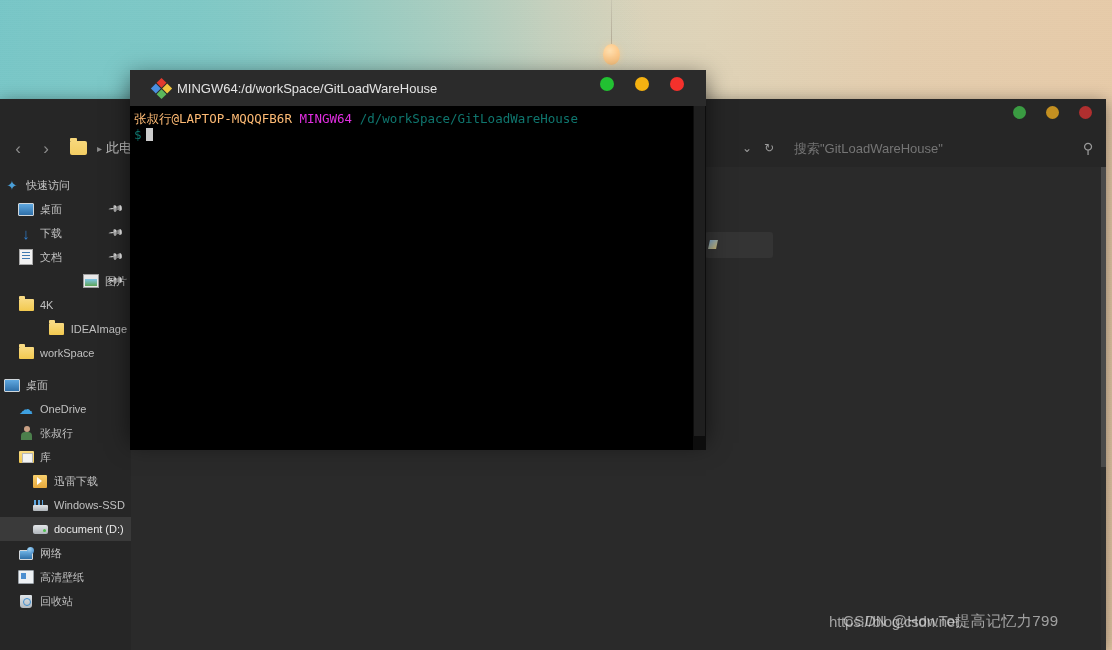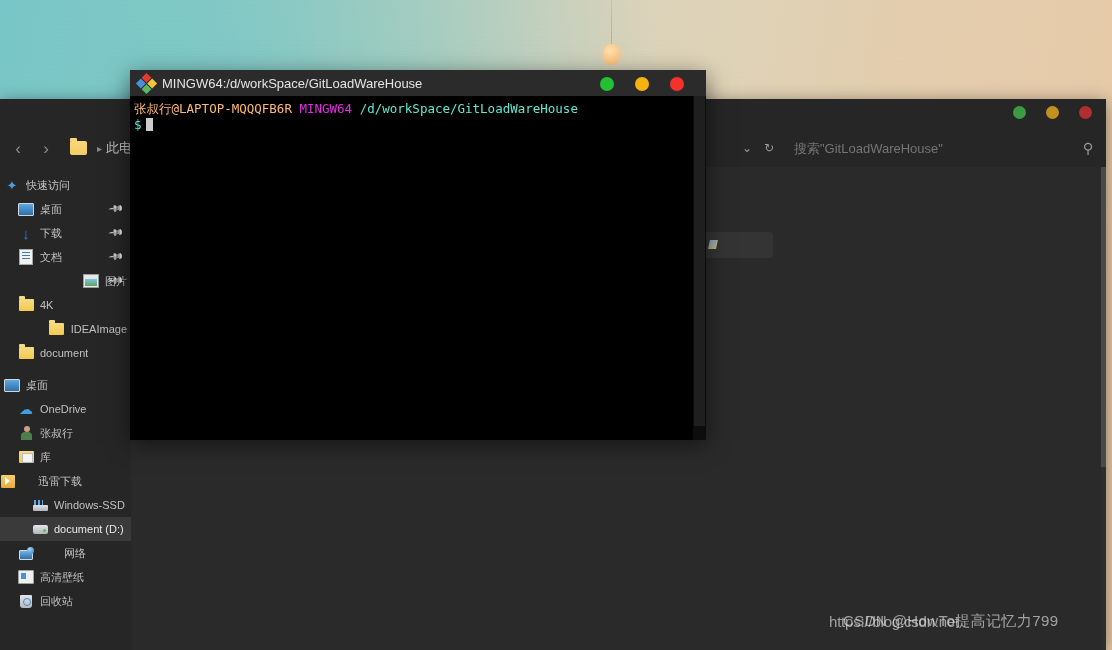--- a/index.html
+++ b/index.html
@@ -465,25 +465,25 @@
   .terminal {
     position: absolute;
     left: 130px;
     top: 70px;
     width: 576px;
     height: 367px;
     box-shadow: 0 6px 22px rgba(0,0,0,0.55);
   }
   .term-titlebar {
     position: relative;
-    height: 26px;
+    height: 36px;
     background: #2b2b2b;
     display: flex;
     align-items: center;
-    padding-left: 9px;
+    padding-left: 24px;
   }
   .term-icon {
     width: 15px; height: 15px;
     position: relative;
     margin-right: 8px;
     flex: 0 0 15px;
     transform: rotate(45deg);
   }
   .term-icon i {
     position: absolute;
@@ -529,21 +529,21 @@
   }
   .term-scroll-thumb {
     position: absolute;
     top: 0; left: 1px;
     width: 11px; height: 330px;
     background: #1f1f1f;
   }
   .term-line { white-space: pre; }
   .c-green   { color: #fdba74; }
   .c-magenta { color: #e02ee0; }
-  .c-yellow  { color: #5eead4; }
+  .c-yellow  { color: #0f766e; }
   .c-white   { color: #dcdcdc; }
   .term-cursor {
     display: inline-block;
     width: 7px;
     height: 13px;
     background: #cccccc;
     vertical-align: -2px;
     margin-left: 4px;
   }
 
@@ -649,21 +649,21 @@
           <div class="sb-item" style="padding-left: 18px; justify-content: flex-end;">
             <span class="sb-icon">
               <span class="ico-folder"></span>
             </span>
             <span class="sb-label">IDEAImage</span>
           </div>
           <div class="sb-item" style="padding-left: 18px;">
             <span class="sb-icon">
               <span class="ico-folder"></span>
             </span>
-            <span class="sb-label">document</span>
+            <span class="sb-label">workSpace</span>
           </div>
           <div style="height: 8px;"></div>
           <div class="sb-item" style="padding-left: 4px;">
             <span class="sb-icon">
               <span class="ico-monitor"></span>
             </span>
             <span class="sb-label">桌面</span>
           </div>
           <div class="sb-item" style="padding-left: 18px;">
             <span class="sb-icon">
@@ -676,39 +676,39 @@
               <span class="ico-user"></span>
             </span>
             <span class="sb-label">张叔行</span>
           </div>
           <div class="sb-item" style="padding-left: 18px;">
             <span class="sb-icon">
               <span class="ico-lib"></span>
             </span>
             <span class="sb-label">库</span>
           </div>
-          <div class="sb-item" style=" gap: 16px;">
+          <div class="sb-item" style="padding-left: 32px;">
             <span class="sb-icon">
               <span class="ico-thunder"></span>
             </span>
             <span class="sb-label">迅雷下载</span>
           </div>
           <div class="sb-item" style="padding-left: 32px;">
             <span class="sb-icon">
               <span class="ico-ssd"></span>
             </span>
             <span class="sb-label">Windows-SSD</span>
           </div>
           <div class="sb-item selected" style="padding-left: 32px;">
             <span class="sb-icon">
               <span class="ico-drive"></span>
             </span>
             <span class="sb-label">document (D:)</span>
           </div>
-          <div class="sb-item" style="padding-left: 18px; gap: 24px;">
+          <div class="sb-item" style="padding-left: 18px;">
             <span class="sb-icon">
               <span class="ico-network"></span>
             </span>
             <span class="sb-label">网络</span>
           </div>
           <div class="sb-item" style="padding-left: 18px;">
             <span class="sb-icon">
               <span class="ico-panel"></span>
             </span>
             <span class="sb-label">高清壁纸</span>

